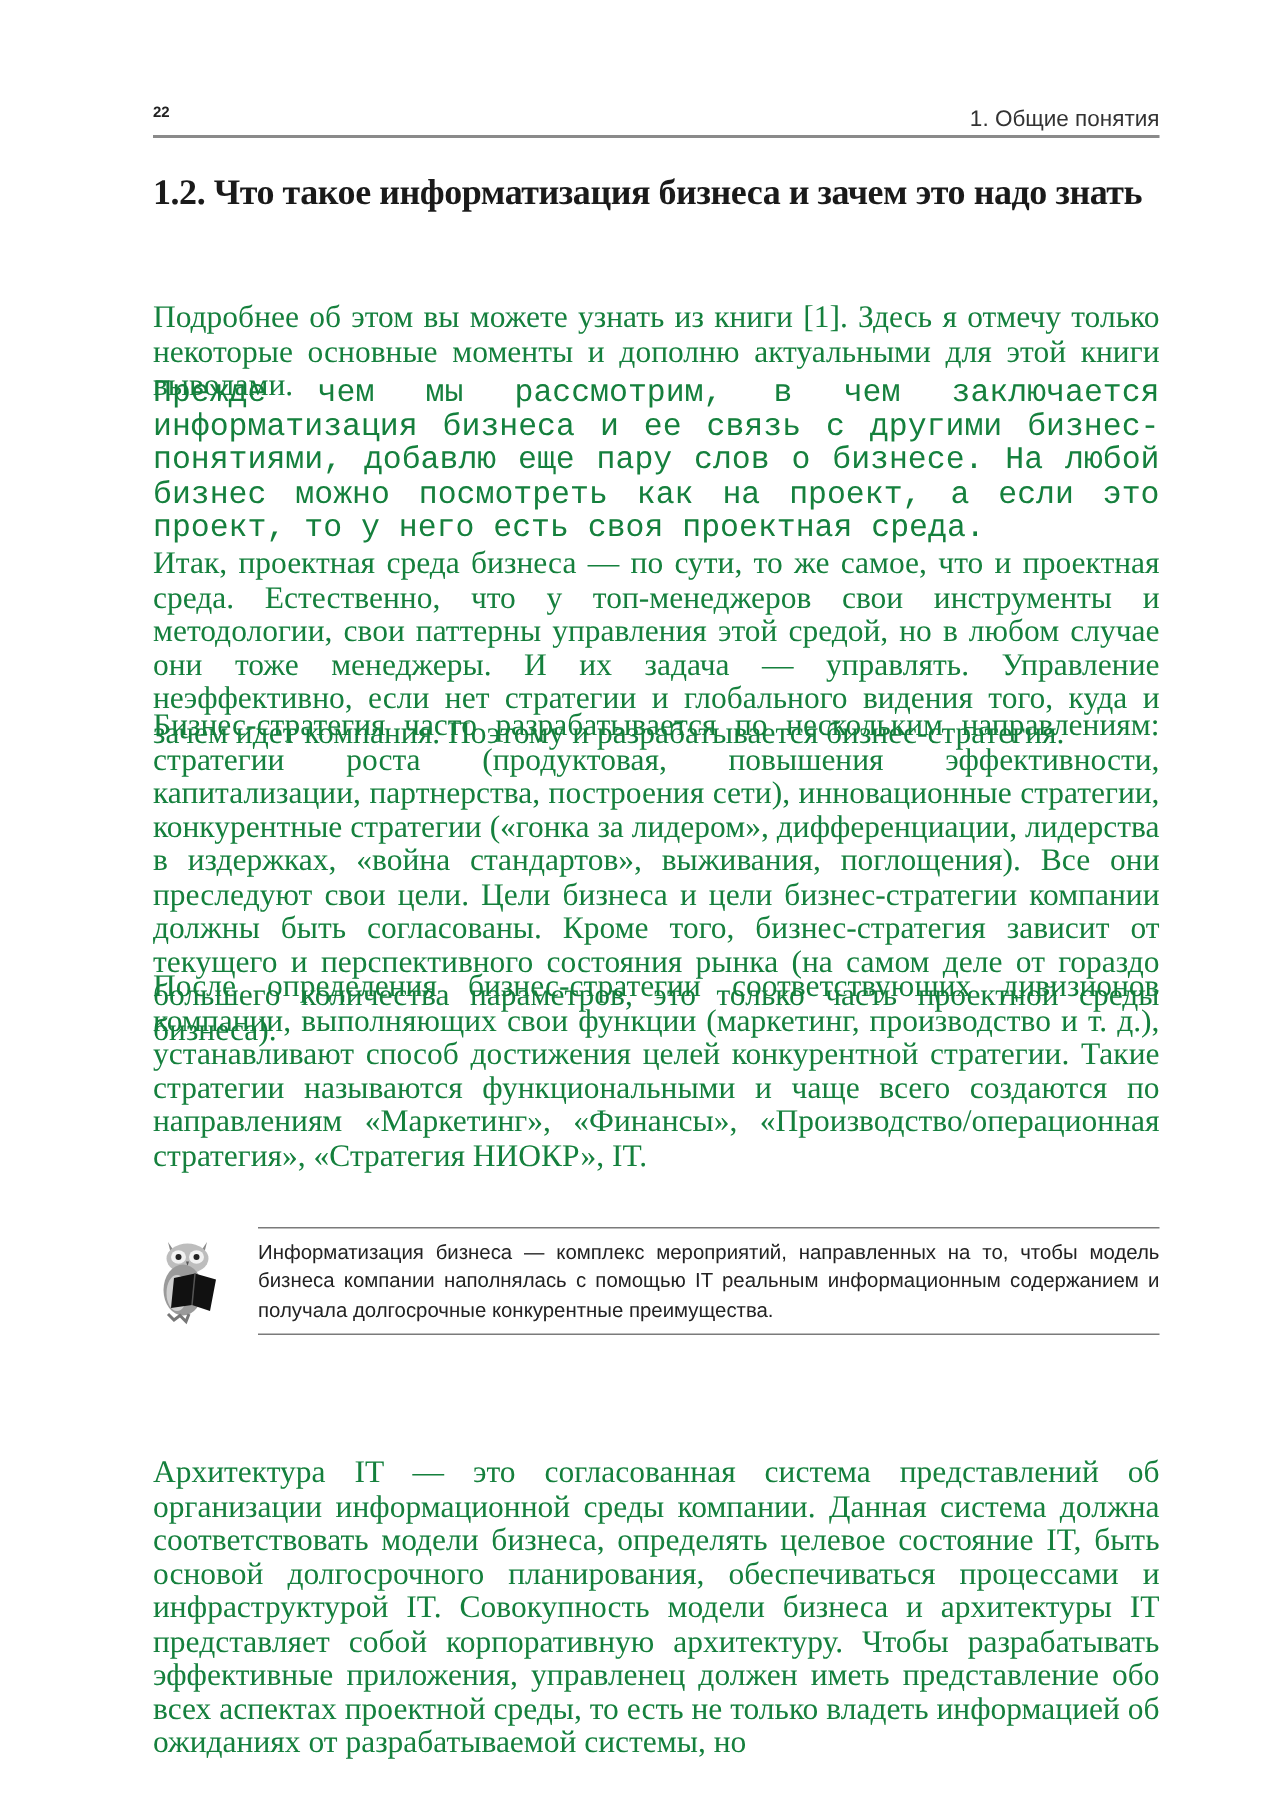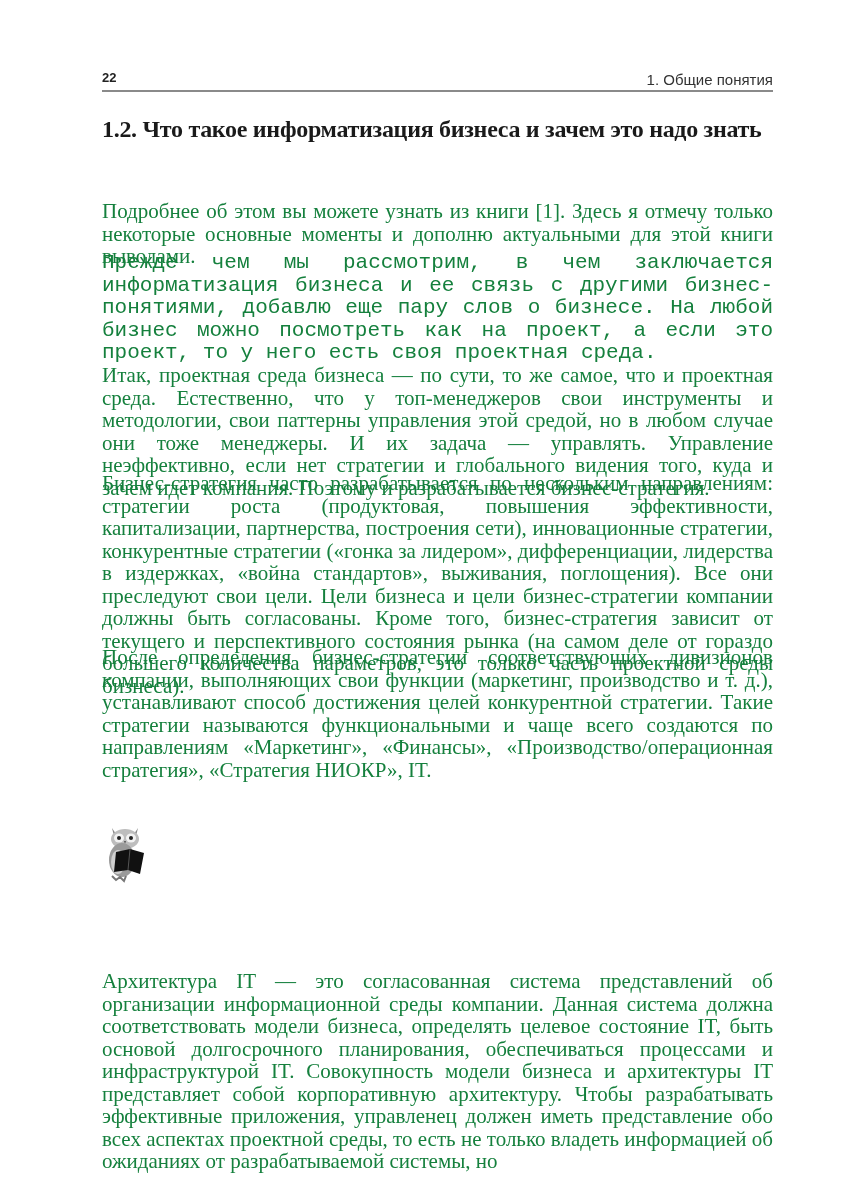--- a/index.html
+++ b/index.html
@@ -4,21 +4,21 @@
   <style>
     * { margin: 0; padding: 0; box-sizing: border-box; }
     html, body { width: 849px; height: 1200px; background: #ffffff; overflow: hidden; }
     body { position: relative; color: #1c1c1c; }
     .page { position: absolute; left: 102px; top: 0; width: 671px; }
     .running-head {
       position: absolute; left: 0; top: 68px; width: 671px; height: 24px;
       border-bottom: 2px solid #8a8a8a;
       font-family: "Liberation Sans", sans-serif;
     }
-    .page-num { position: absolute; left: 0; top: 2px; font-size: 13px; font-weight: bold; color: #222; }
+    .page-num { position: absolute; left: 0; top: 2px; font-size: 10px; font-weight: bold; color: #222; }
     .chapter-name { position: absolute; right: 0; top: 3px; font-size: 15px; color: #333; }
     .section-title {
       position: absolute; left: 0; top: 110px; width: 671px;
       font-family: "Liberation Serif", serif; font-weight: bold;
       font-size: 24px; line-height: 38px; color: #1a1a1a; letter-spacing: -0.3px;
     }
     .body-text {
       position: absolute; left: 0; width: 671px;
       font-family: "Liberation Serif", serif;
       font-size: 21px; line-height: 22.5px; color: #15803d;
@@ -78,16 +78,17 @@
 
         <ellipse cx="18" cy="38" rx="13" ry="17" fill="#9a9a9a"></ellipse>
         <ellipse cx="14" cy="40" rx="7" ry="12" fill="#d0d0d0"></ellipse>
 
         <path d="M12 30 L26 27 L40 31 L36 52 L24 48 L10 50 Z" fill="#111"></path>
         <path d="M26 27 L24 48" stroke="#555" stroke-width="1"></path>
 
         <path d="M8 54 L12 58 L16 55 L20 59 L22 54" stroke="#777" stroke-width="2" fill="none"></path>
       </svg>
     </div>
+    <div class="callout-box">Информатизация бизнеса — комплекс мероприятий, направленных на то, чтобы модель бизнеса компании наполнялась с помощью IT реальным информационным содержанием и получала долгосрочные конкурентные преимущества.</div>
   </div>
 
   <p class="body-text" id="p6">Архитектура IT — это согласованная система представлений об организации информационной среды компании. Данная система должна соответствовать модели бизнеса, определять целевое состояние IT, быть основой долгосрочного планирования, обеспечиваться процессами и инфраструктурой IT. Совокупность модели бизнеса и архитектуры IT представляет собой корпоративную архитектуру. Чтобы разрабатывать эффективные приложения, управленец должен иметь представление обо всех аспектах проектной среды, то есть не только владеть информацией об ожиданиях от разрабатываемой системы, но</p>
 </div>
 
 </body></html>

